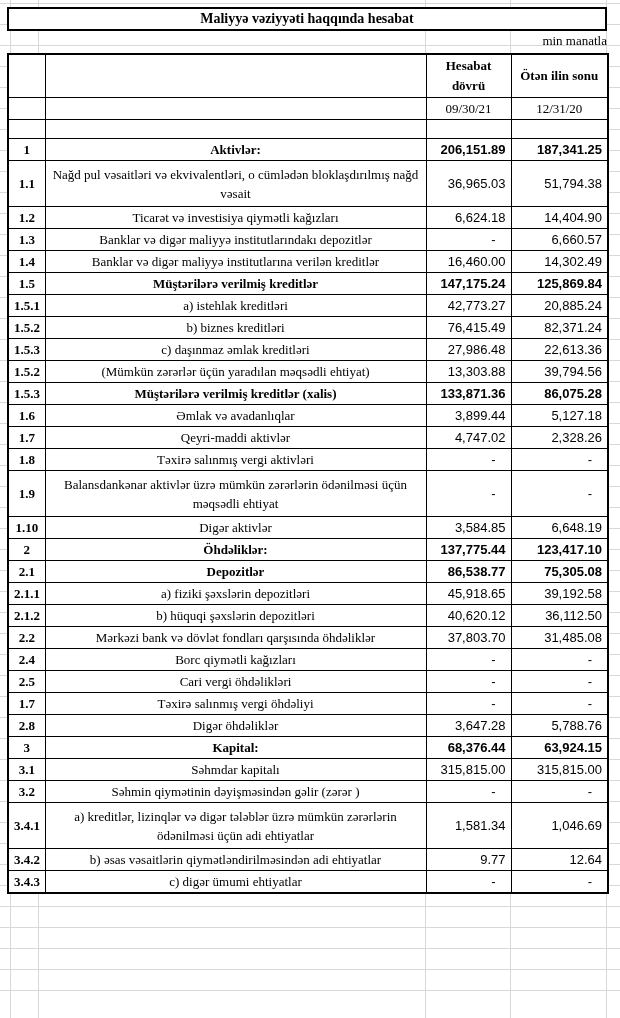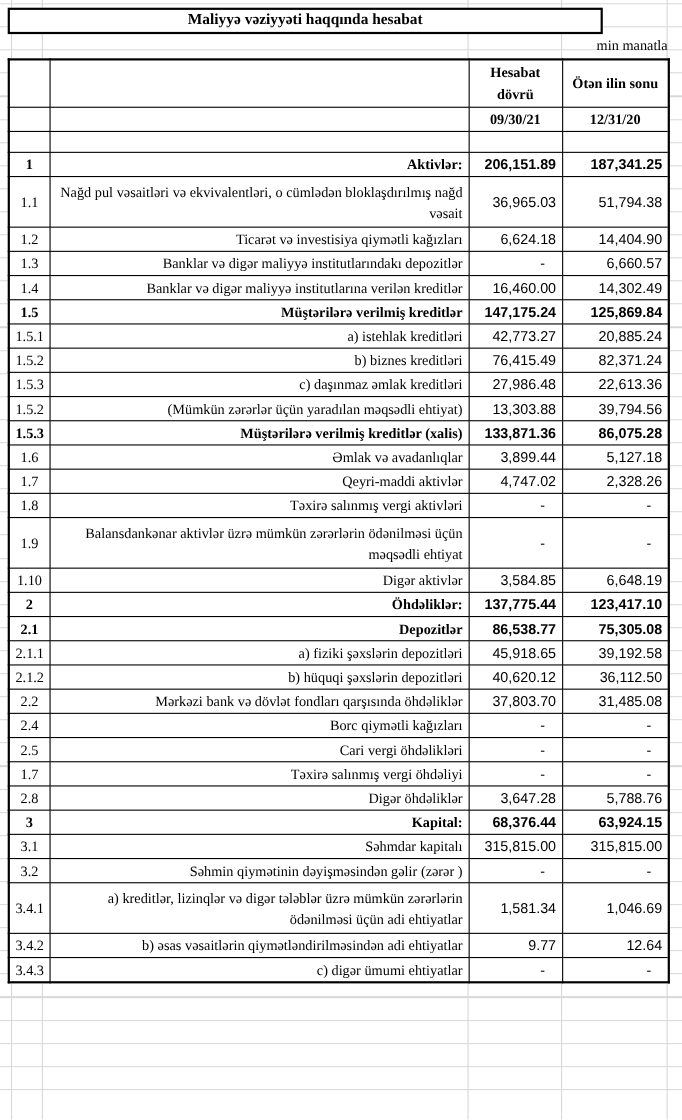--- a/index.html
+++ b/index.html
@@ -27,21 +27,21 @@
     top: 0;
     bottom: 0;
     width: 1px;
     background: #d8d8d8;
     z-index: 0;
   }
   .title-box {
     position: absolute;
     left: 7px;
     top: 7px;
-    width: 541px;
+    width: 600px;
     height: 24px;
     box-sizing: border-box;
     border: 2px solid #000;
     background: #fff;
     z-index: 2;
     display: flex;
     align-items: center;
     justify-content: center;
     font-weight: bold;
     font-size: 14px;
@@ -69,44 +69,44 @@
     border: 1px solid #000;
     background: #fff;
     padding: 1px 5px;
     vertical-align: middle;
     font-size: 13px;
     line-height: 19px;
     overflow: hidden;
   }
   td.no {
     text-align: center;
-    font-weight: normal;
+    font-weight: bold;
     font-size: 12.5px;
     padding: 1px 1px;
   }
-  td.desc { text-align: right; }
+  td.desc { text-align: center; }
   td.val {
     text-align: right;
     font-family: "Liberation Sans", sans-serif;
     font-size: 12px;
   }
   td.val.dash { padding-right: 15px; }
   tr.bold td { font-weight: bold; }
   tr.hrow td {
     height: 40px;
     text-align: center;
     font-weight: bold;
     font-size: 13px;
     font-family: "Liberation Serif", serif;
     line-height: 20px;
   }
   tr.drow td {
     height: 19px;
     text-align: center;
-    font-weight: bold;
+    font-weight: normal;
     font-family: "Liberation Serif", serif;
     font-size: 13px;
   }
   tr.erow td { height: 16px; }
   tr.single td { height: 19px; }
   tr.tall td { height: 43px; }
 </style>
 </head>
 <body>
 

